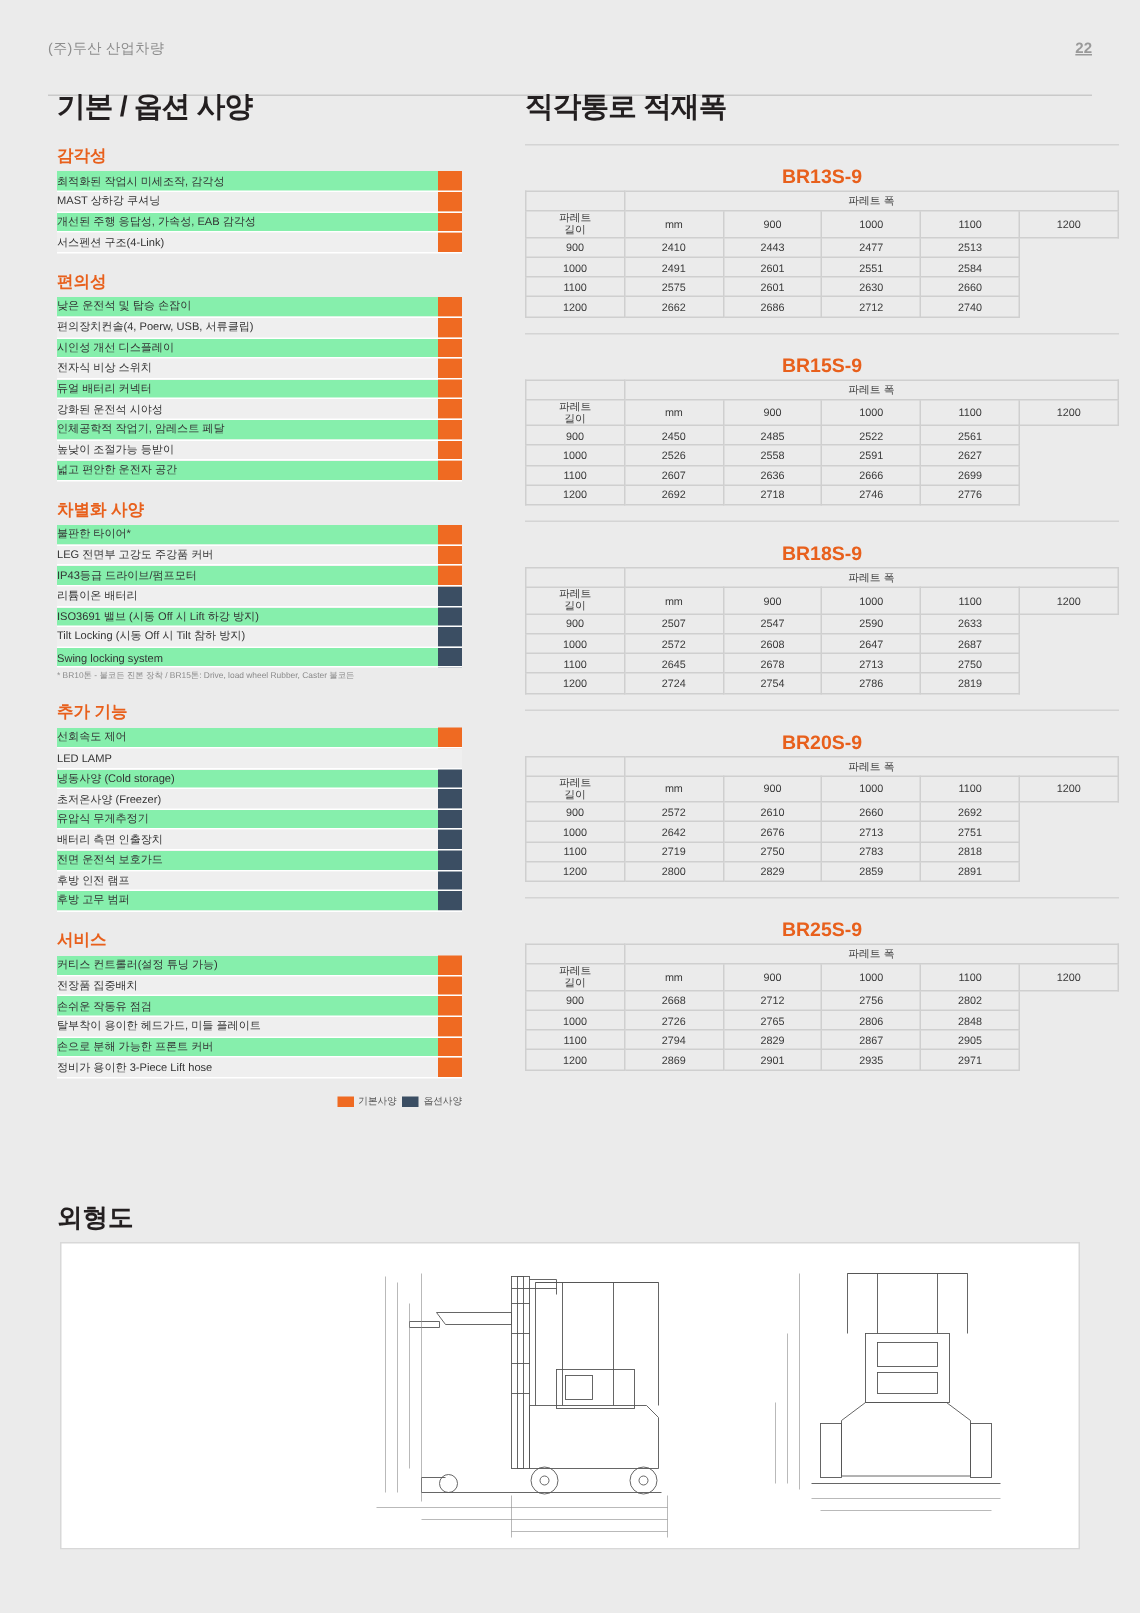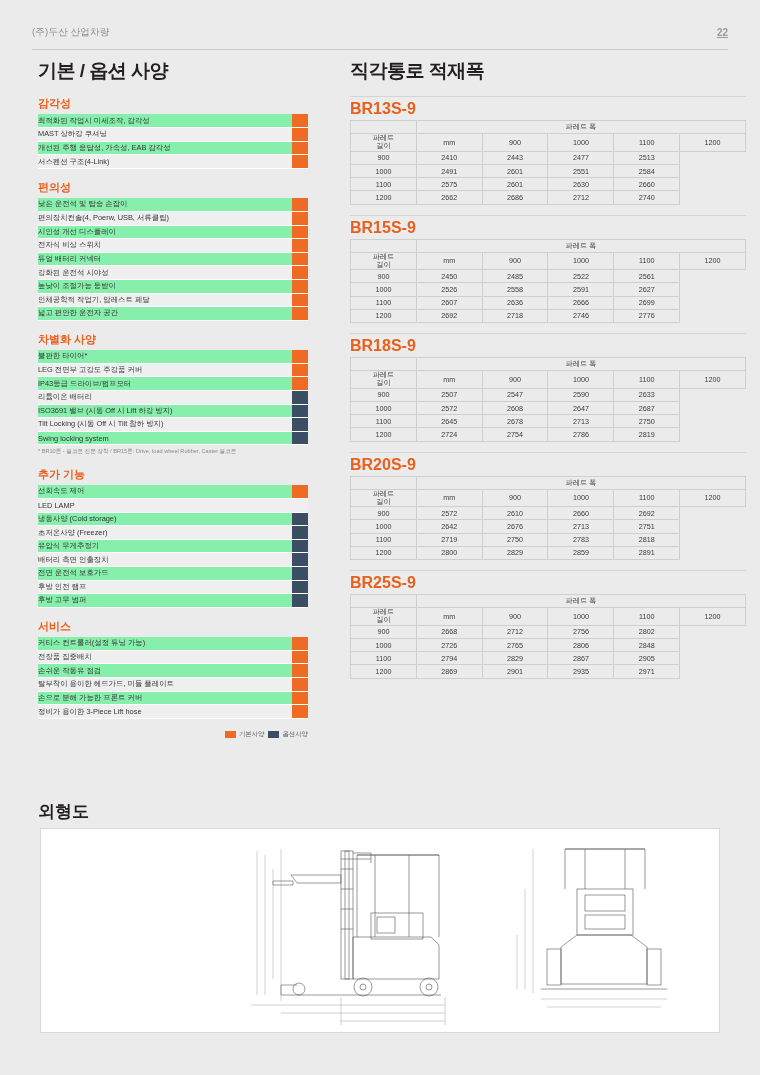--- a/index.html
+++ b/index.html
@@ -14,21 +14,21 @@
   .page {
     position:absolute; left:0; top:0;
     width:760px; height:1075px;
     background:#ebebeb;
     overflow:hidden;
   }
   
   .pg-header {
     position:absolute; left:32px; top:26px; width:696px;
     display:flex; align-items:center; justify-content:space-between;
-    border-bottom:1px solid #c9c9c9; padding-bottom:10px;
+    border-bottom:1px solid #c9c9c9; padding-bottom:24px;
   }
   .pg-header .brand { font-size:9.5px; color:#8d8d8d; letter-spacing:0.2px; }
   .pg-header .pnum { font-size:10px; color:#9a9a9a; font-weight:bold;text-decoration:underline; }
 
   
   .col-left { position:absolute; left:38px; top:58px; width:270px; }
   .col-right { position:absolute; left:350px; top:58px; width:396px; }
 
   h2.sec-title {
     font-size:19px; font-weight:bold; margin:0 0 12px 0; letter-spacing:-0.5px;
@@ -60,22 +60,22 @@
     gap:4px; margin-top:8px; font-size:6.4px; color:#555;
   }
   .legend .sw { width:11px; height:7px; display:inline-block; }
   .legend .sw.basic { background:#ef6a22; }
   .legend .sw.option { background:#3b4e63; }
   .legend .lg-item { display:flex; align-items:center; gap:3px; }
 
   
   .model-block { margin-bottom:10px; }
   .model-name {
-    font-size:16px; font-weight:bold; color:#e8601c; margin:0 0 2px 0;
-    border-top:1px solid #d4d4d4; padding-top:3px;
+    font-size:13px; font-weight:bold; color:#e8601c; margin:0 0 2px 0;
+    border-top:1px solid #d4d4d4; padding-top:13px;text-align:center;
   }
   table.grid {
     border-collapse:collapse; width:100%; table-layout:fixed;
     font-size:7.2px; color:#3a3a3a;
   }
   table.grid th, table.grid td {
     border:1px solid #cfcfcf; text-align:center; height:13.2px;
     font-weight:normal; padding:0;
   }
   table.grid th.hdr-span { font-size:7.2px; }
@@ -149,25 +149,25 @@
               </tr>
               <tr>
                 <td class="sl-label">듀얼 배터리 커넥터</td>
                 <td class="sl-mark m-basic"></td>
               </tr>
               <tr>
                 <td class="sl-label">강화된 운전석 시야성</td>
                 <td class="sl-mark m-basic"></td>
               </tr>
               <tr>
+                <td class="sl-label">인체공학적 작업기, 암레스트 페달</td>
+                <td class="sl-mark m-basic"></td>
+              </tr>
+              <tr>
                 <td class="sl-label">높낮이 조절가능 등받이</td>
-                <td class="sl-mark m-basic"></td>
-              </tr>
-              <tr>
-                <td class="sl-label">인체공학적 작업기, 암레스트 페달</td>
                 <td class="sl-mark m-basic"></td>
               </tr>
               <tr>
                 <td class="sl-label">넓고 편안한 운전자 공간</td>
                 <td class="sl-mark m-basic"></td>
               </tr>
             </tbody>
           </table>
         </div>
         <div class="grp">

